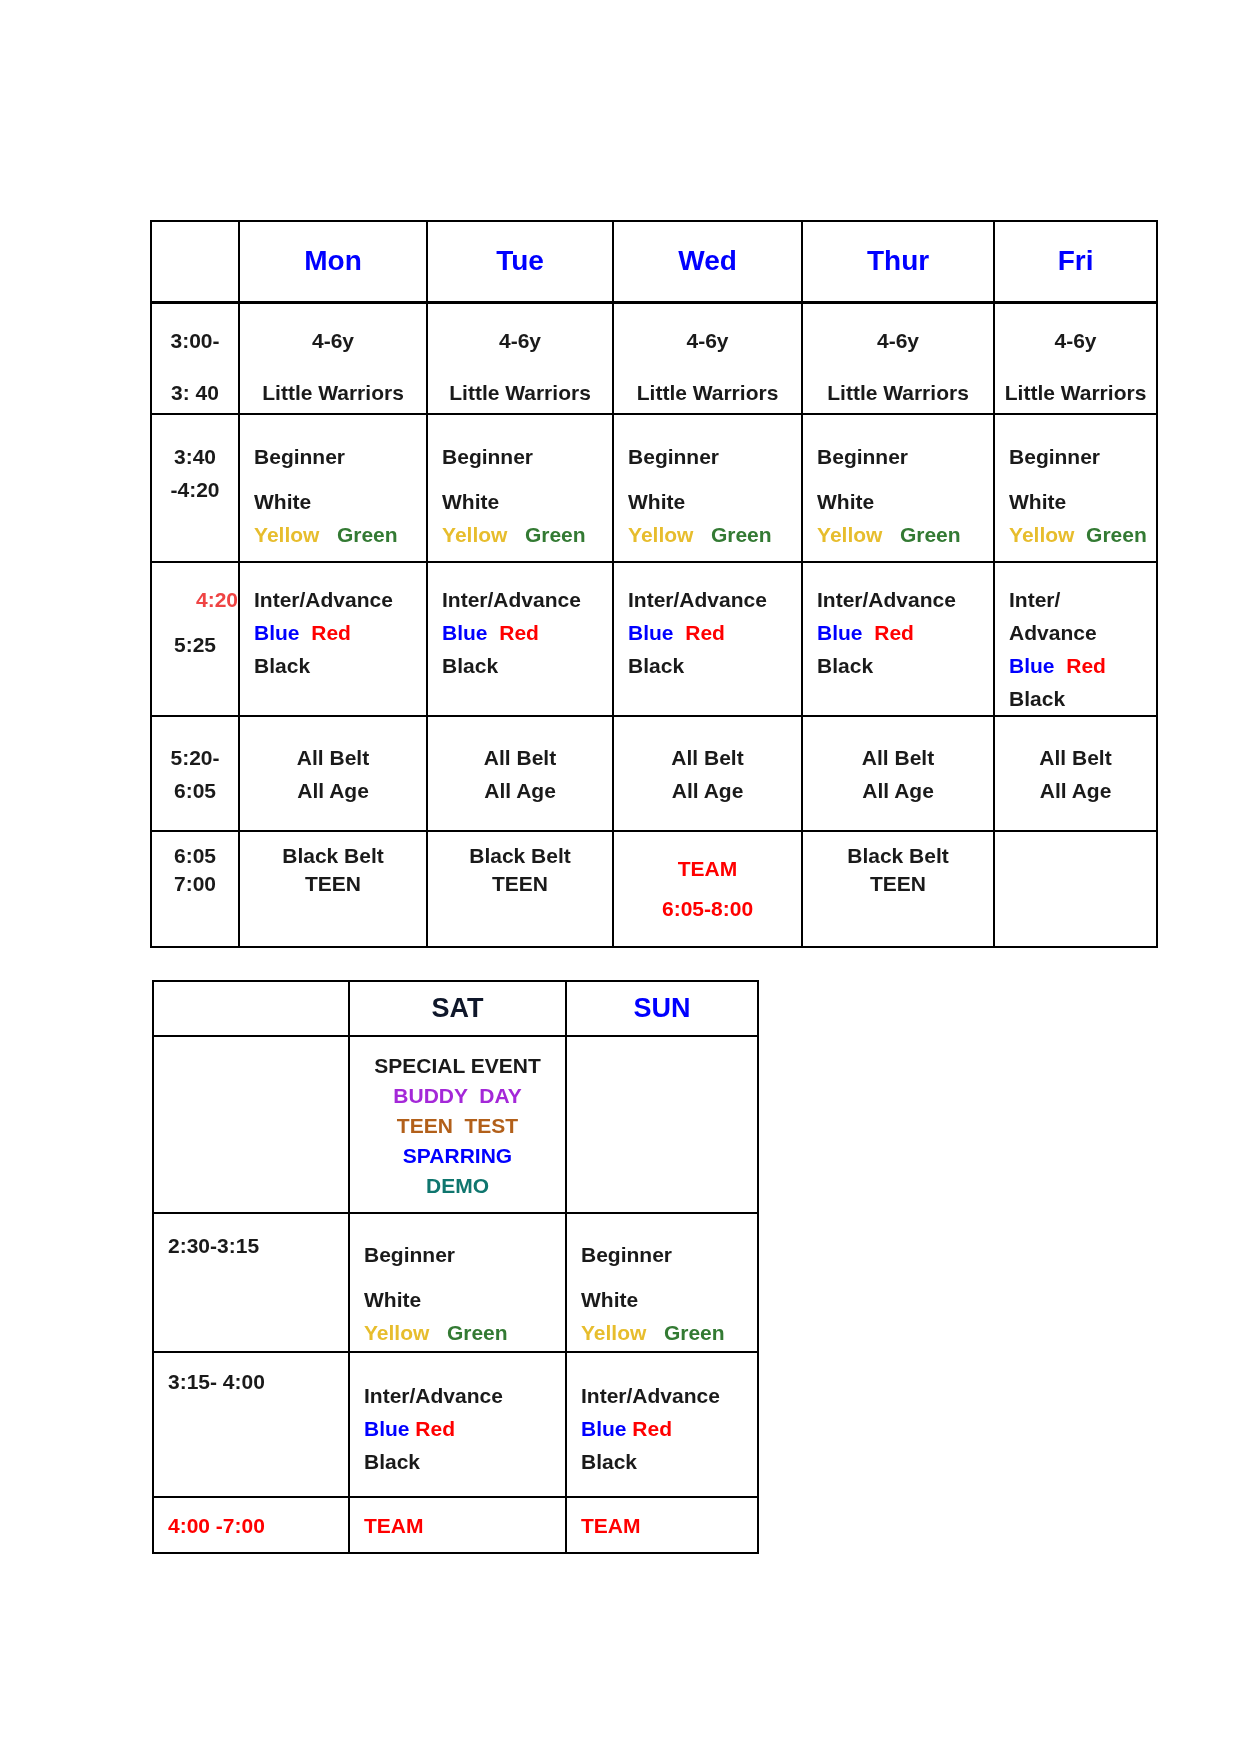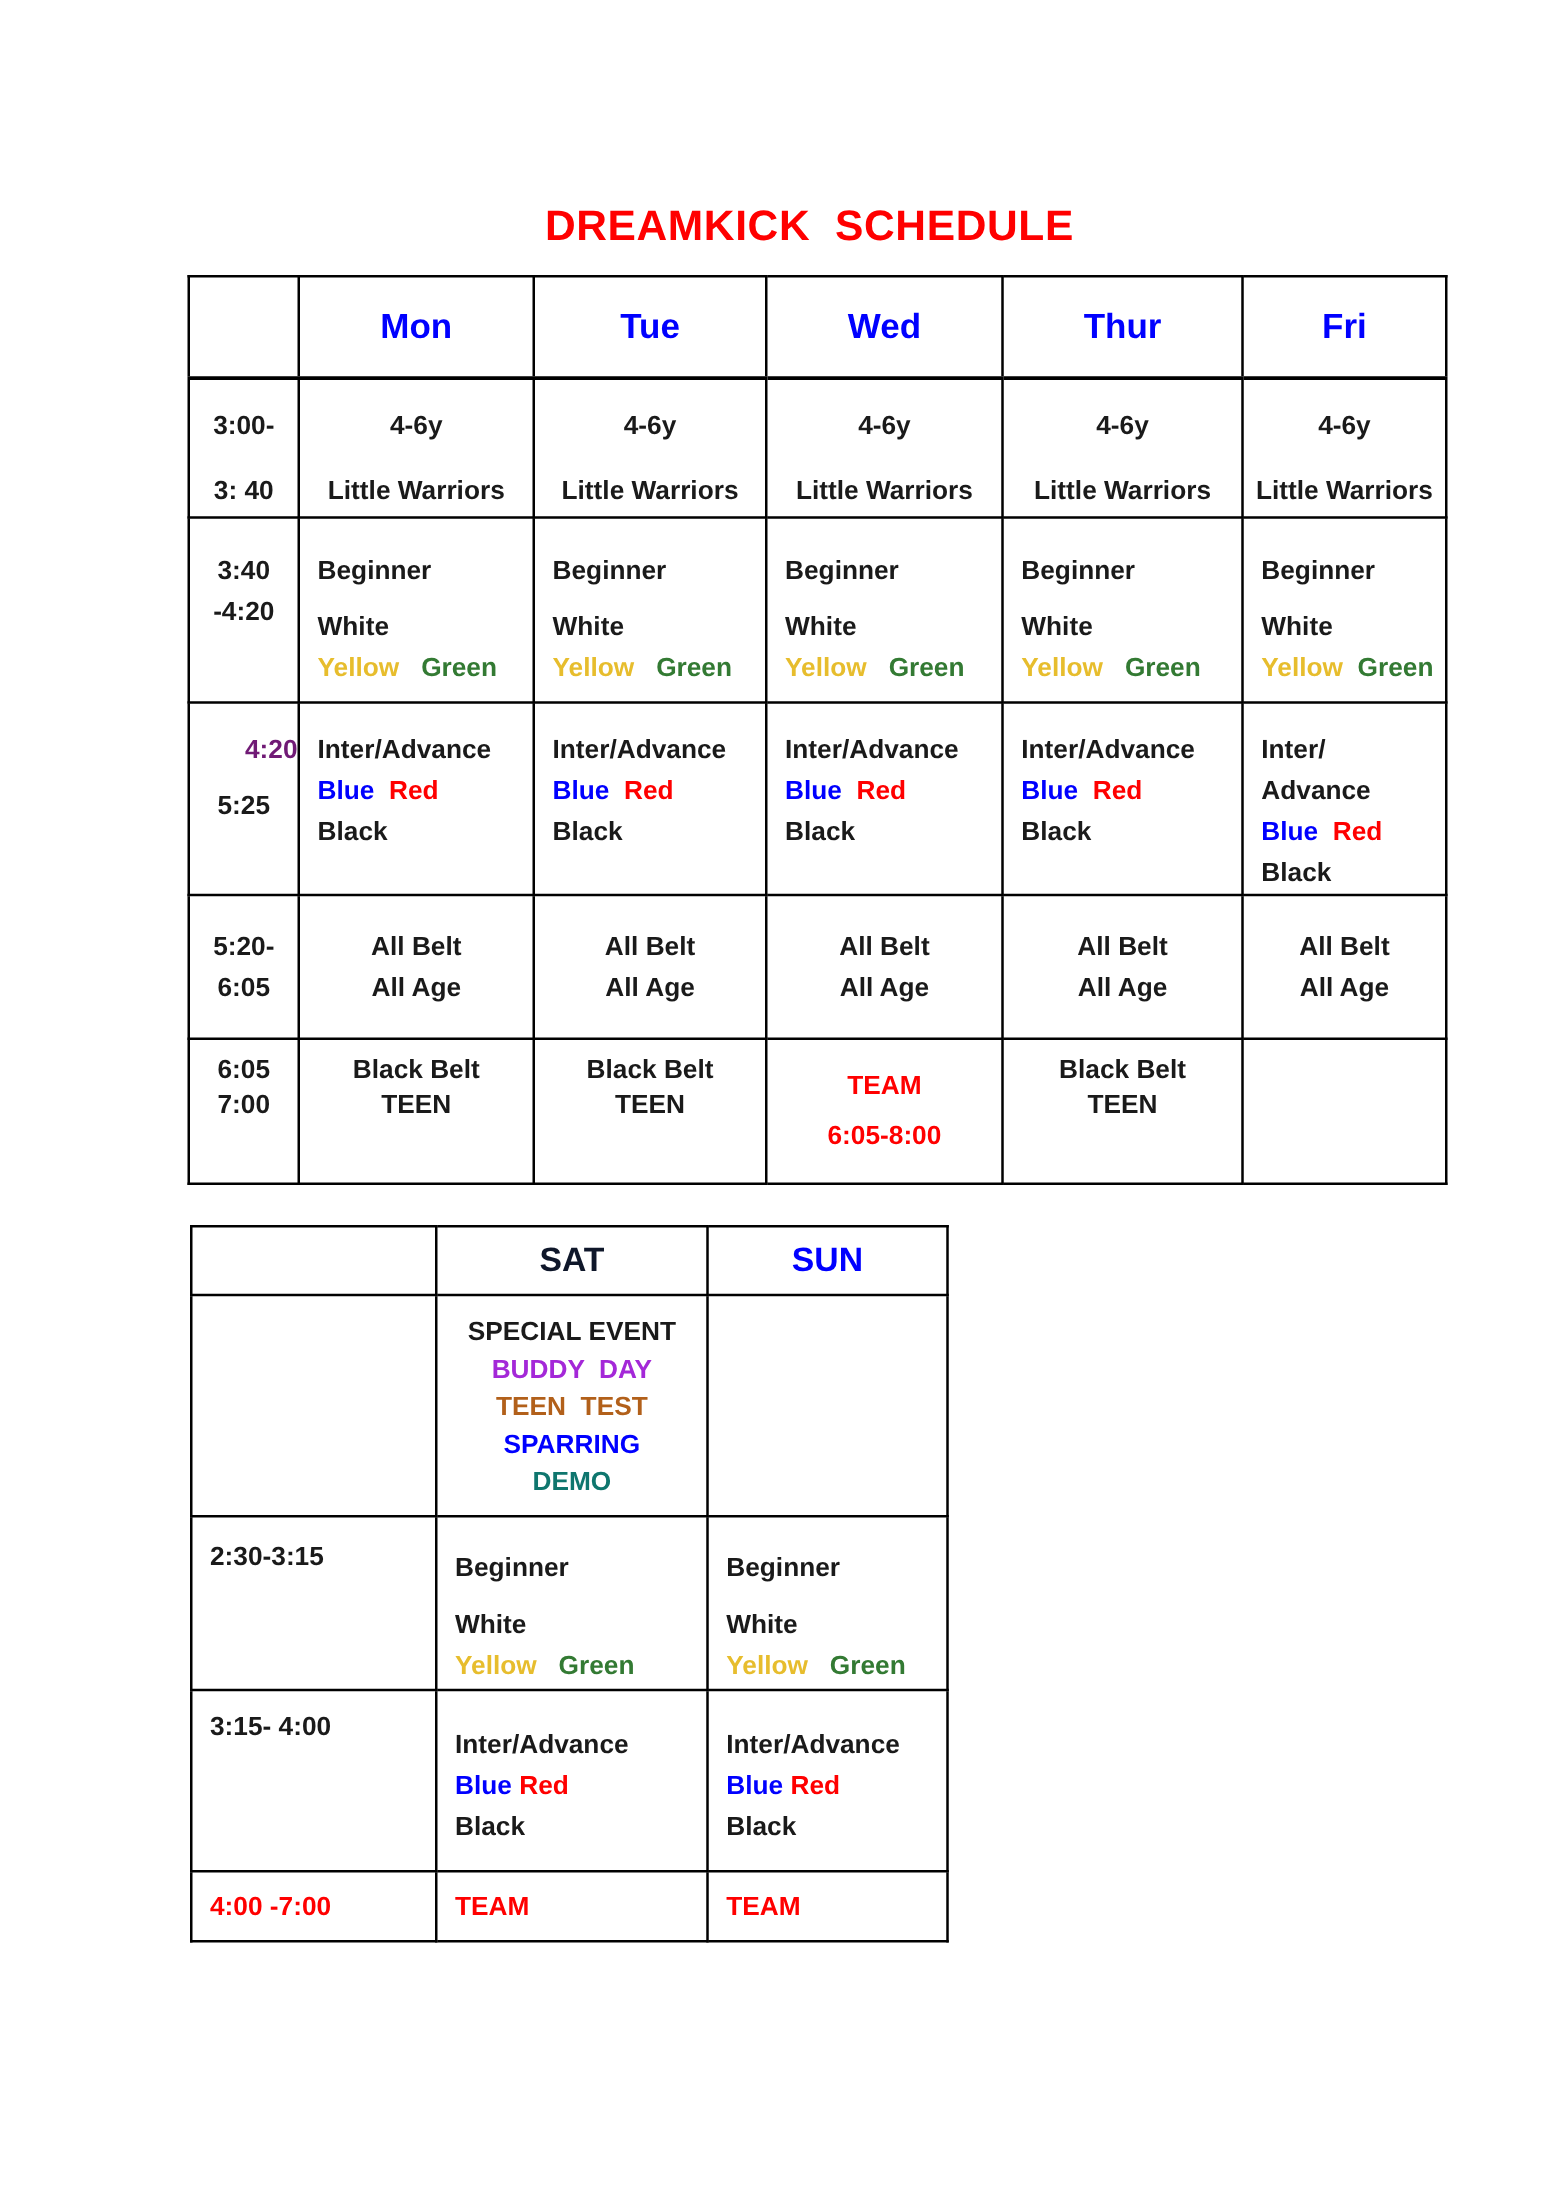--- a/index.html
+++ b/index.html
@@ -72,21 +72,20 @@
   .gap-sm{margin-top:12px}
   .gap-lg{margin-top:19px}
   td.a-center{text-align:center}
   td.a-left{text-align:left;padding-left:14px;padding-right:4px}
   td.v-mid{vertical-align:middle;padding-top:0 !important}
 </style>
 </head>
 <body>
 
 <div id="page">
-  <div class="title" style="color: rgb(255, 0, 0);">DREAMKICK  SCHEDULE</div>
 
   <table id="t1">
     <colgroup>
         <col>
         <col>
         <col>
         <col>
         <col>
         <col>
       </colgroup>
@@ -153,21 +152,21 @@
             <div class="ln"><span style="color: rgb(231, 189, 45);">Yellow   </span><span style="color: rgb(51, 122, 51);">Green</span></div>
           </td>
           <td class="a-left">
             <div class="ln"><span style="color: rgb(26, 26, 26);">Beginner</span></div>
             <div class="ln gap-sm"><span style="color: rgb(26, 26, 26);">White</span></div>
             <div class="ln"><span style="color: rgb(231, 189, 45);">Yellow  </span><span style="color: rgb(51, 122, 51);">Green</span></div>
           </td>
         </tr>
         <tr>
           <td class="a-center">
-            <div class="ln"><span style="color: #701a75; margin-left: 44px;">4:20</span></div>
+            <div class="ln"><span style="color: #ef4444; margin-left: 44px;">4:20</span></div>
             <div class="ln gap-sm"><span style="color: rgb(26, 26, 26);">5:25</span></div>
           </td>
           <td class="a-left">
             <div class="ln"><span style="color: rgb(26, 26, 26);">Inter/Advance</span></div>
             <div class="ln"><span style="color: rgb(0, 0, 255);">Blue  </span><span style="color: rgb(255, 0, 0);">Red</span></div>
             <div class="ln"><span style="color: rgb(26, 26, 26);">Black</span></div>
           </td>
           <td class="a-left">
             <div class="ln"><span style="color: rgb(26, 26, 26);">Inter/Advance</span></div>
             <div class="ln"><span style="color: rgb(0, 0, 255);">Blue  </span><span style="color: rgb(255, 0, 0);">Red</span></div>

